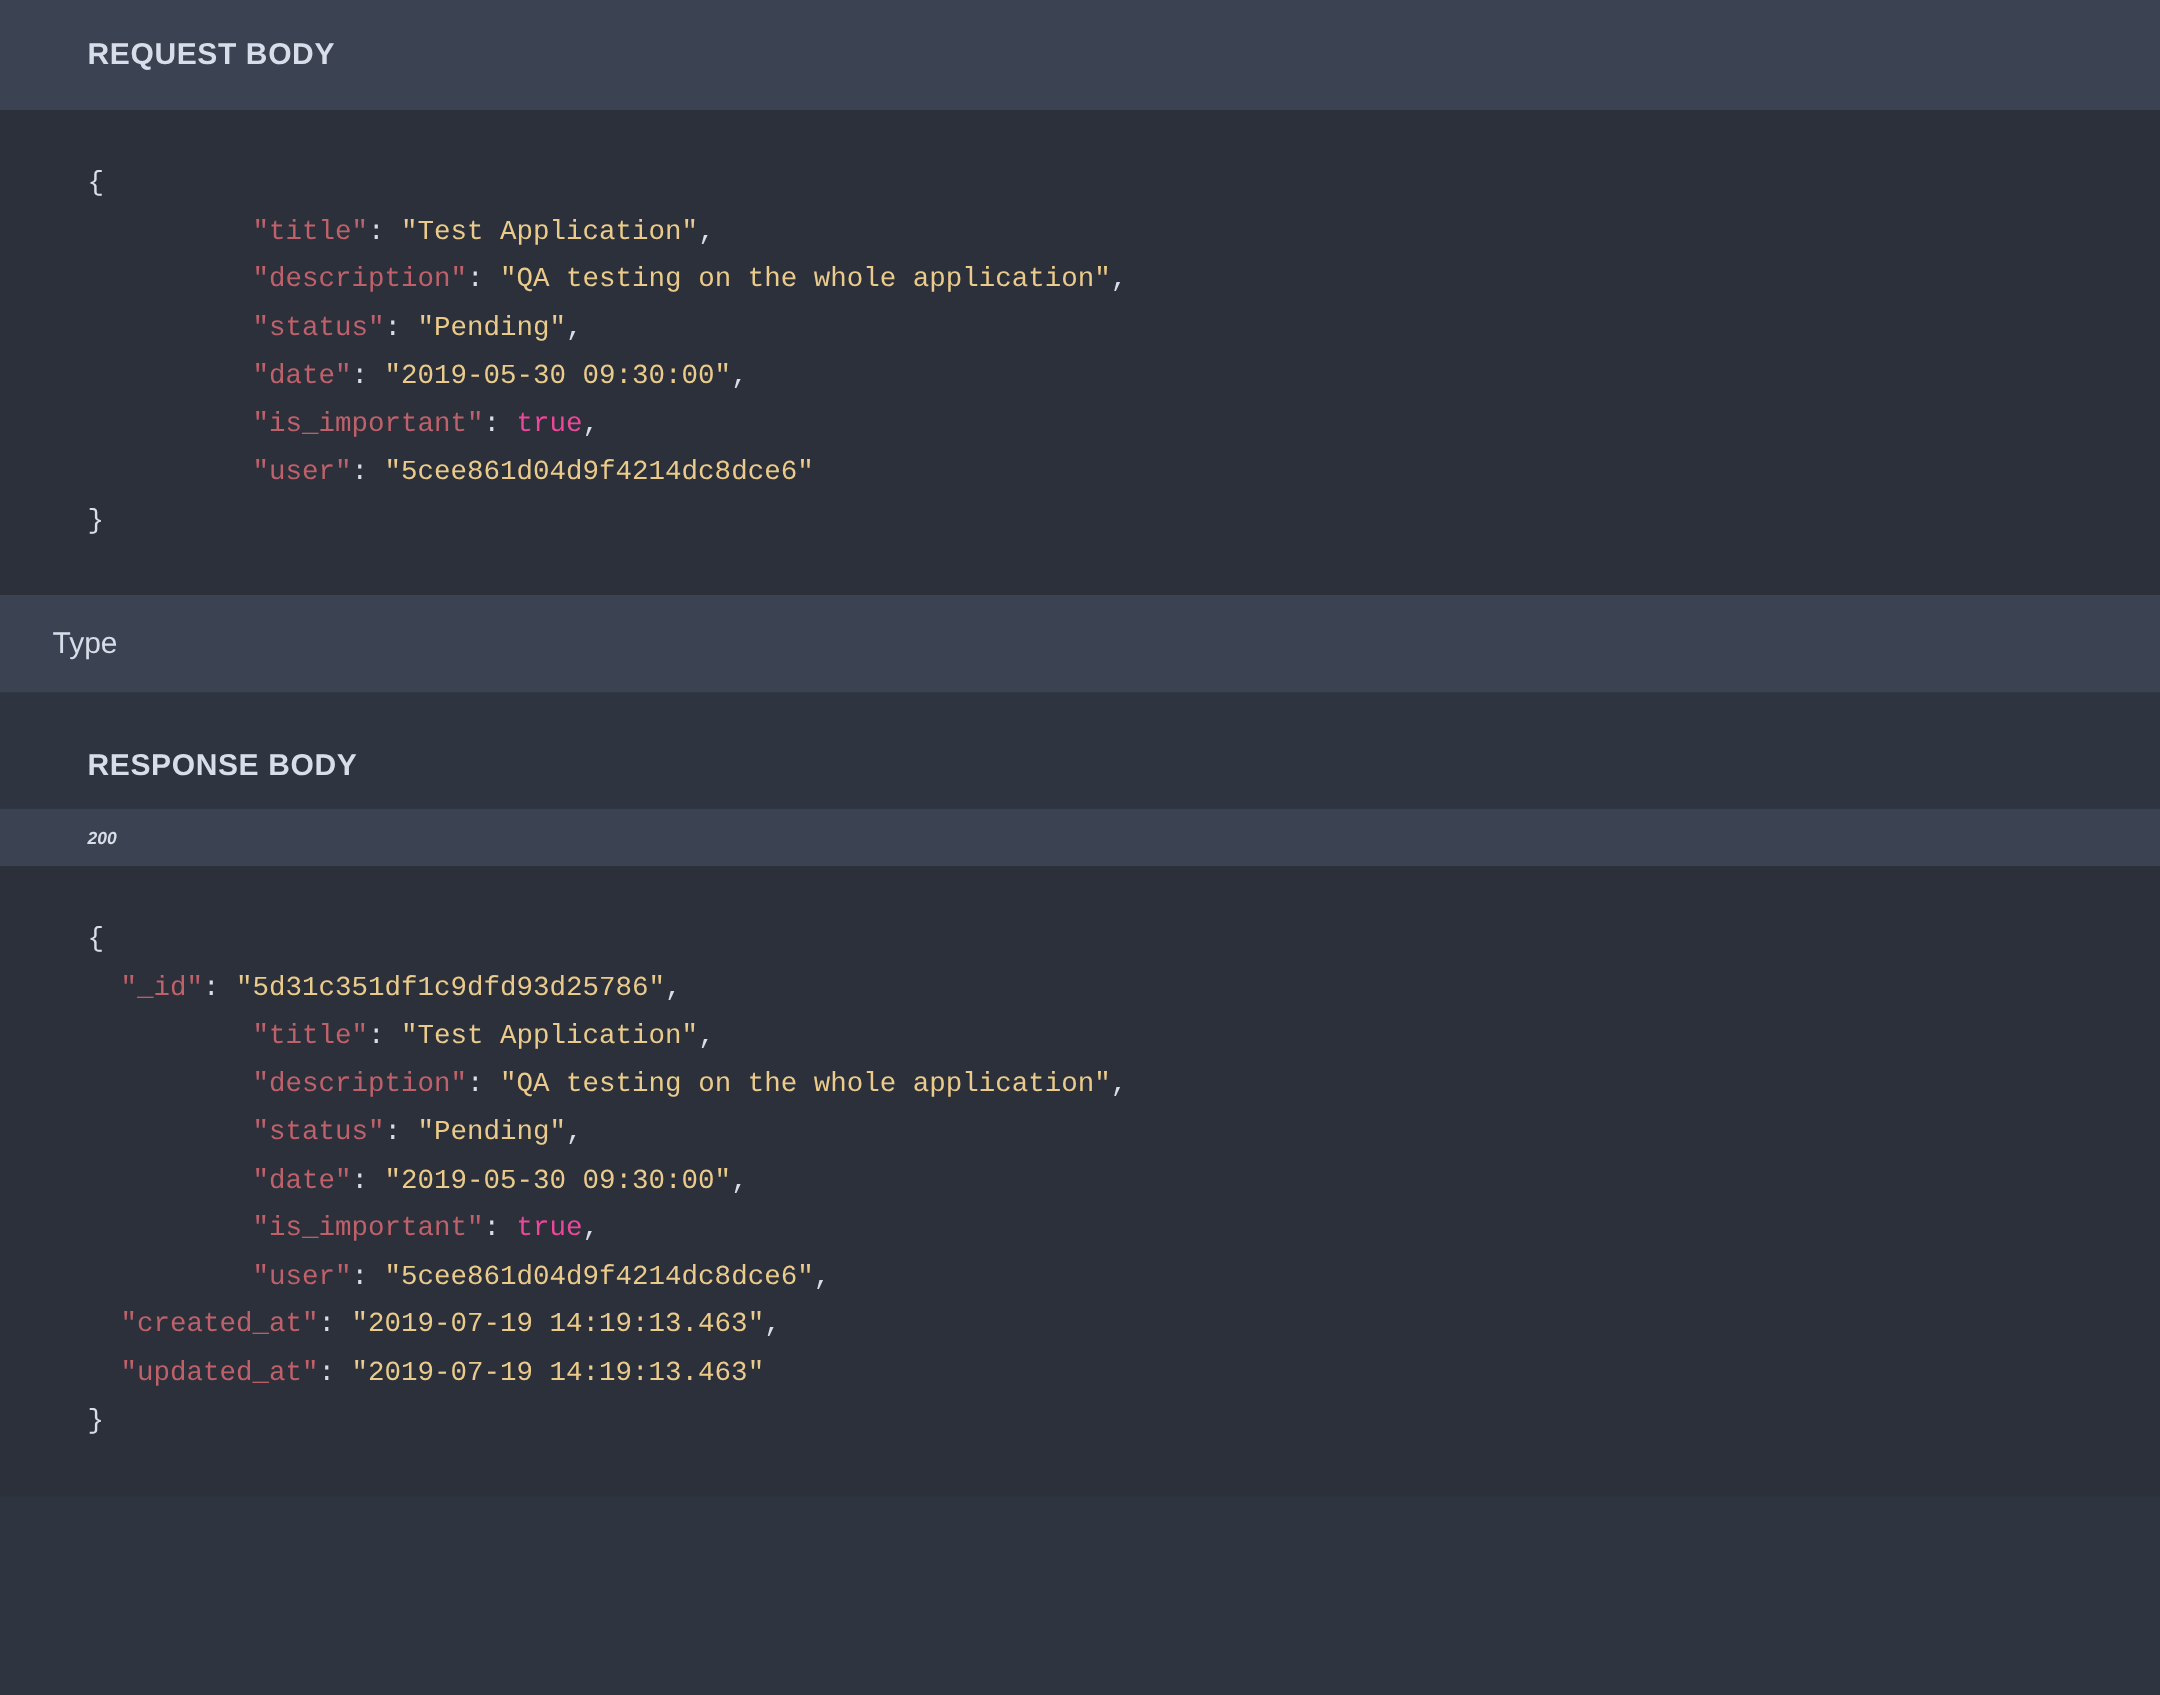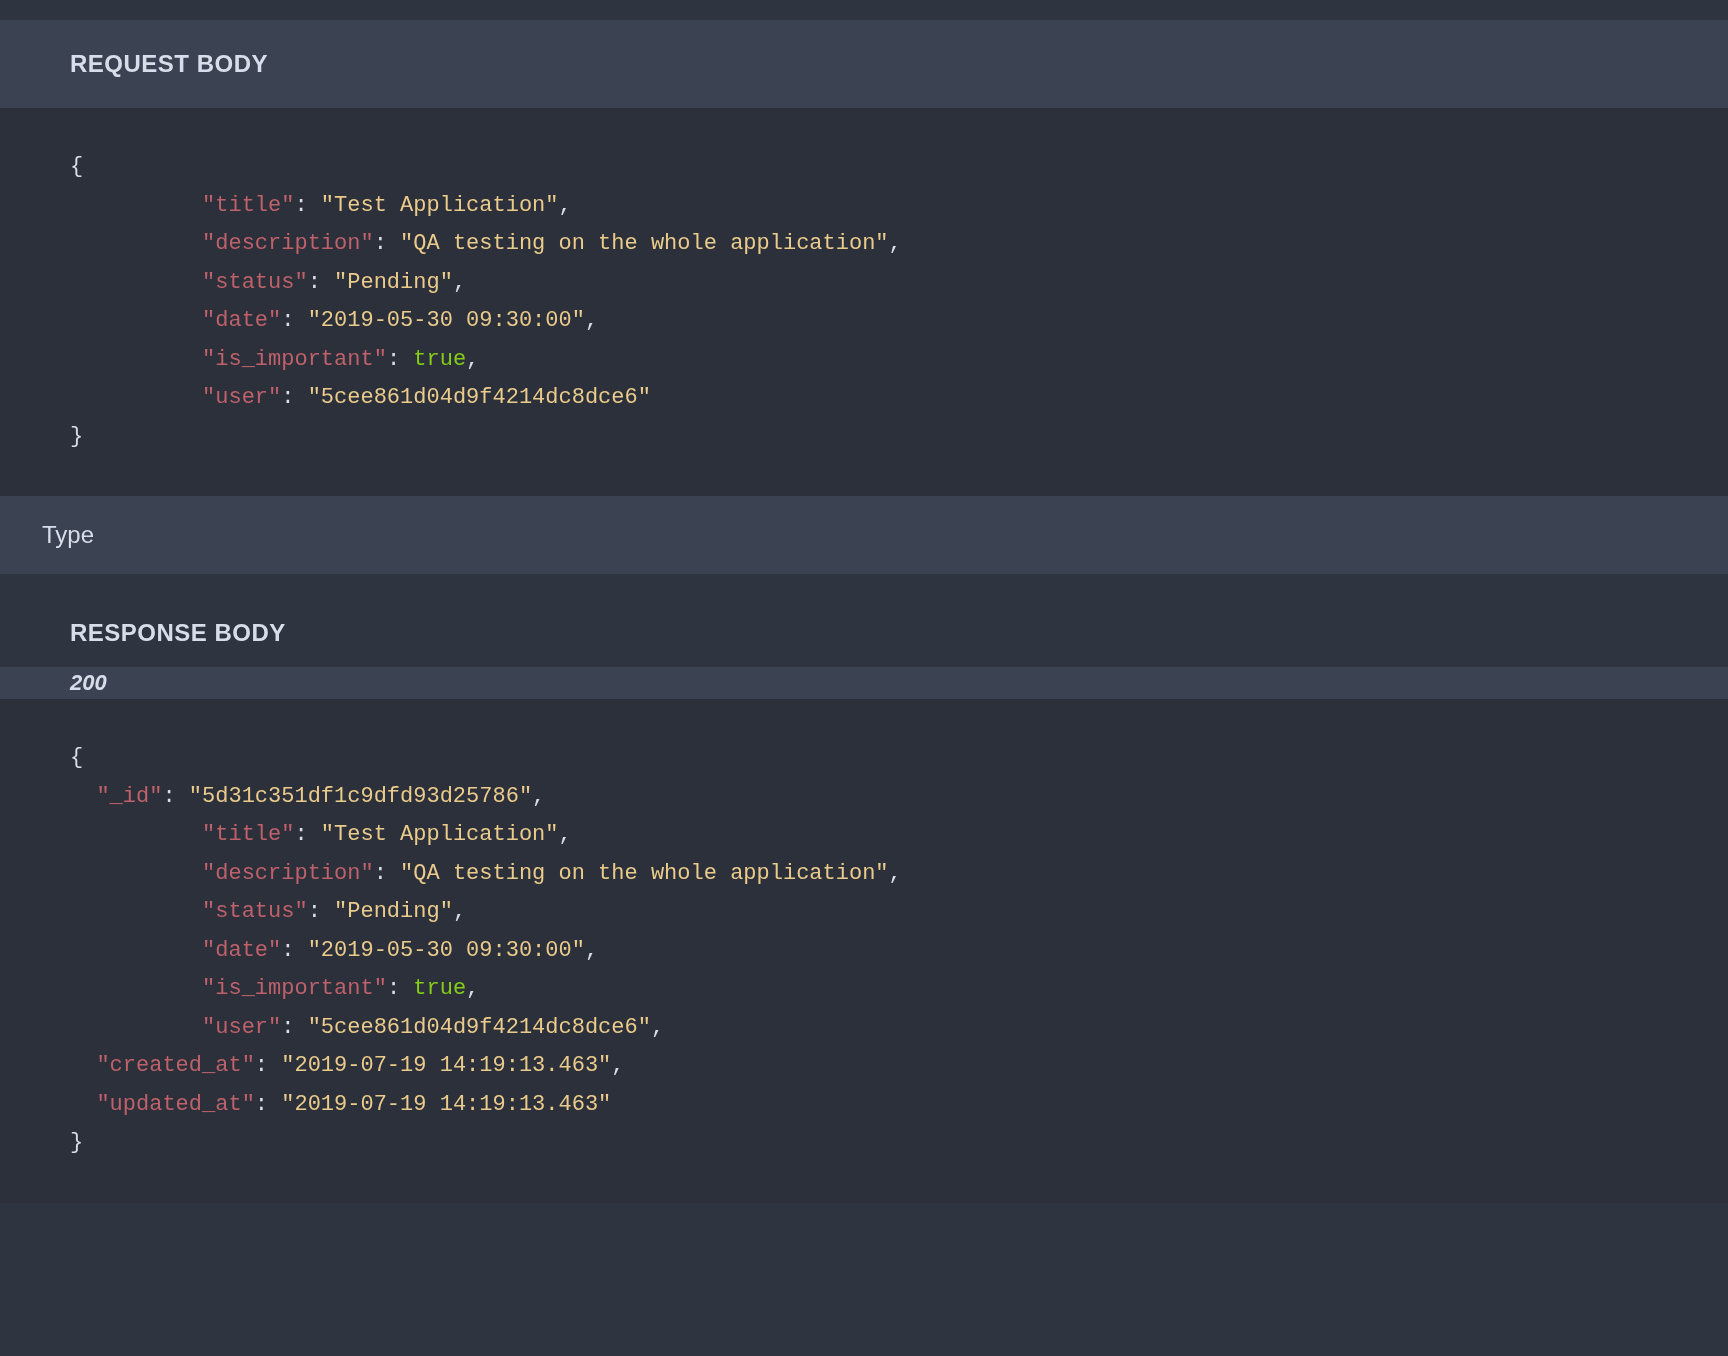--- a/index.html
+++ b/index.html
@@ -14,21 +14,20 @@
       width: 1728px;
       min-height: 1356px;
     }
     .section-header {
       background-color: #3b4252;
       padding: 30px 70px 30px 70px;
       font-size: 24px;
       font-weight: 600;
       color: #d8dee9;
       letter-spacing: 0.5px;
-      margin-top: 20px;
     }
     .code-block {
       background-color: #2b303b;
       padding: 40px 70px;
       font-family: "SFMono-Regular", Consolas, "Liberation Mono", Menlo, monospace;
       font-size: 22px;
       line-height: 1.75;
       white-space: pre;
     }
     .type-section {
@@ -41,34 +40,34 @@
     .response-header {
       background-color: #2e3440;
       padding: 45px 70px 20px 70px;
       font-size: 24px;
       font-weight: 600;
       color: #d8dee9;
       letter-spacing: 0.5px;
     }
     .status-header {
       background-color: #3b4252;
-      padding: 3px 70px;
-      font-size: 22px;
+      padding: 15px 70px;
+      font-size: 14px;
       font-weight: 600;
       font-style: italic;
       color: #d8dee9;
     }
     .key {
       color: #bf616a;
     }
     .string {
       color: #ebcb8b;
     }
     .bool {
-      color: #84cc16;
+      color: #ec4899;
     }
     .punct {
       color: #d8dee9;
     }
   </style>
 </head>
 <body>
 
 <div class="section-header">REQUEST BODY</div>
 

